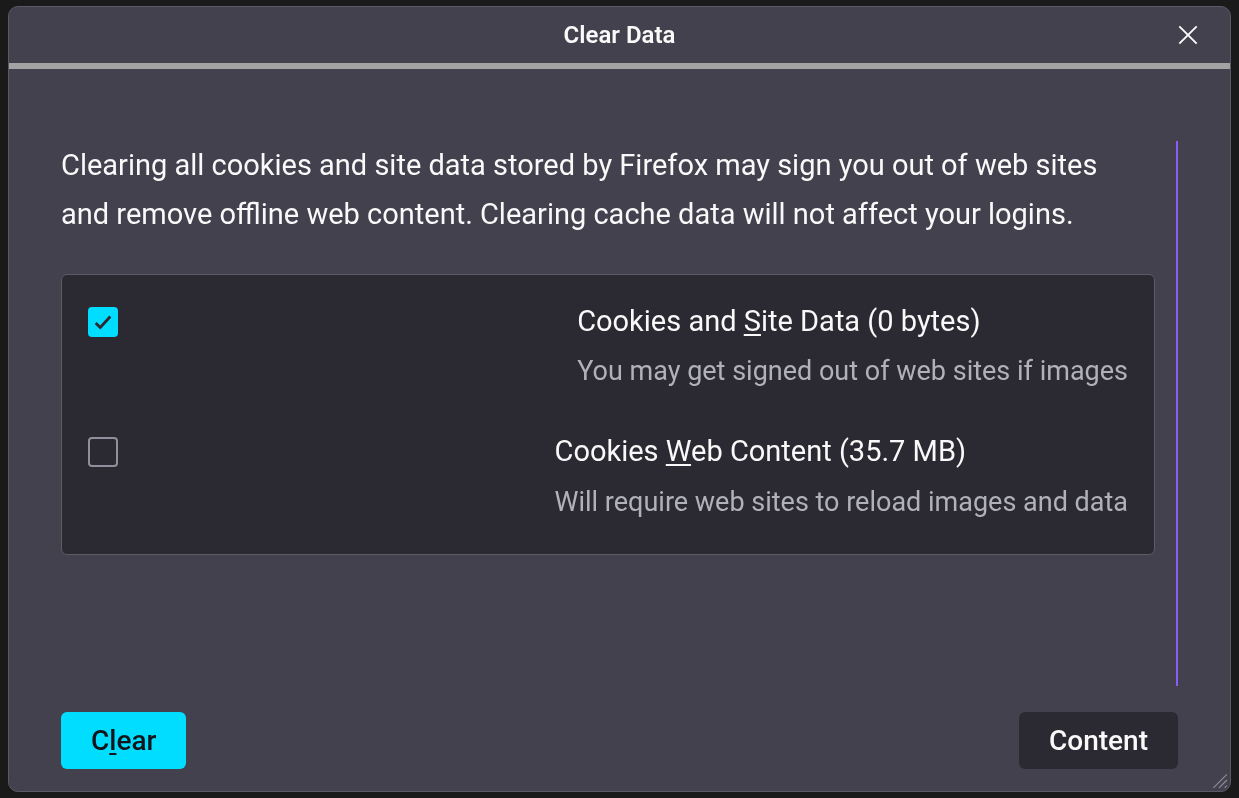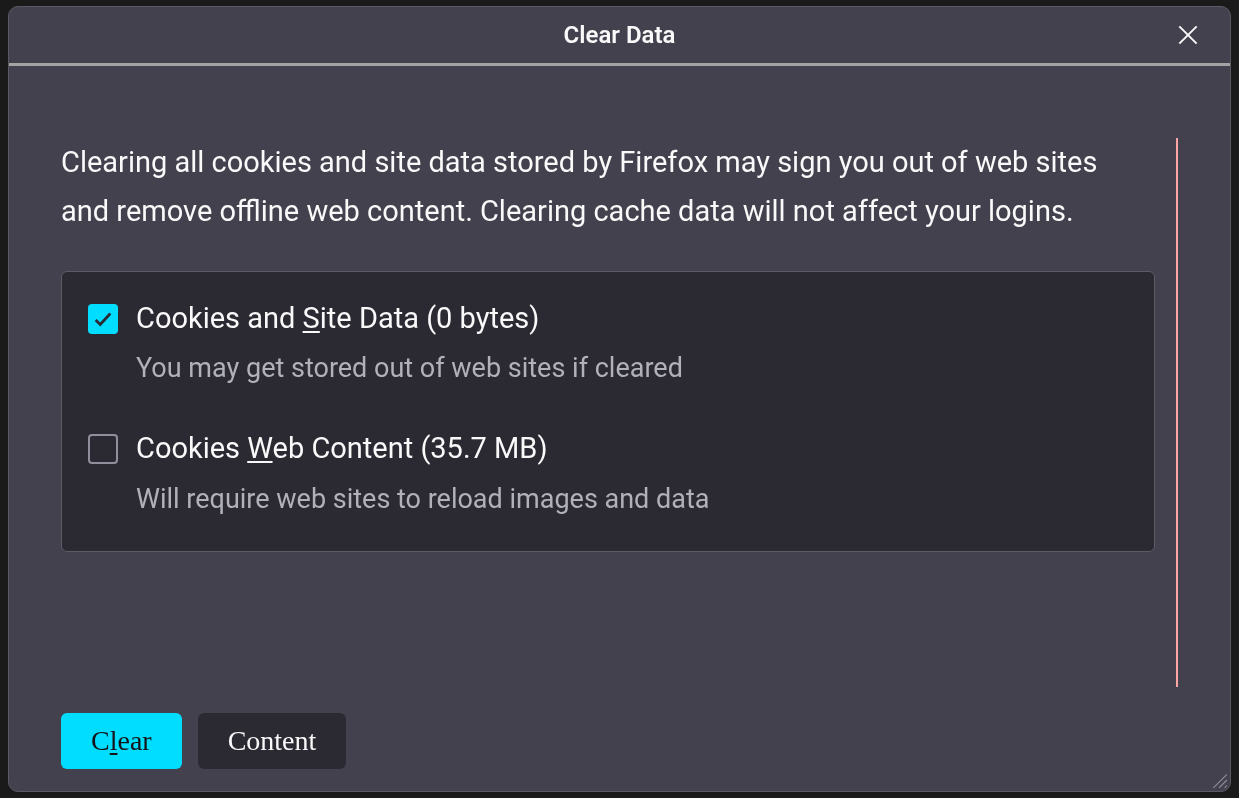--- a/index.html
+++ b/index.html
@@ -25,21 +25,21 @@
       border-radius: 10px;
       border: 1px solid #5a5a66;
       display: flex;
       flex-direction: column;
     }
     .dialog-header {
       display: flex;
       align-items: center;
       justify-content: center;
       padding: 14px 20px 14px 20px;
-      border-bottom: 3px solid #a3a3a3;
+      border-bottom: 6px solid #a3a3a3;
       position: relative;
     }
     .dialog-title {
       color: #f9f9fa;
       font-size: 24px;
       font-weight: 600;
     }
     .close-button {
       position: absolute;
       right: 24px;
@@ -60,41 +60,42 @@
       stroke-width: 1.8;
     }
     .dialog-body {
       padding: 72px 52px 16px 52px;
       flex: 1;
       position: relative;
     }
     .body-wrapper {
       position: relative;
       padding-right: 17px;
-      border-right: 2px solid #fca5a5;
+      border-right: 2px solid #8b5cf6;
       height: 100%;
     }
     .description {
       color: #f9f9fa;
       font-size: 29px;
       line-height: 1.7;
       margin-bottom: 34px;
       padding-right: 24px;
     }
     .options-box {
       border: 1px solid #5c5b66;
       border-radius: 6px;
       background: #2b2a33;
       padding: 28px 26px 34px 26px;
       margin-right: 4px;
     }
     .option-row {
       display: flex;
       align-items: flex-start;
       gap: 18px;
+      justify-content: space-between;
     }
     .option-row + .option-row {
       margin-top: 44px;
     }
     .checkbox {
       width: 30px;
       height: 30px;
       border-radius: 4px;
       margin-top: 4px;
       flex-shrink: 0;
@@ -131,24 +132,23 @@
       text-underline-offset: 3px;
     }
     .option-sub {
       color: #b1b1b9;
       font-size: 27px;
       margin-top: 14px;
       line-height: 1.3;
     }
     .dialog-footer {
       display: flex;
-      justify-content: flex-start;
+      justify-content: space-between;
       gap: 16px;
       padding: 10px 52px 22px 52px;
-      font-family: Liberation Serif, serif;
     }
     .btn {
       font-size: 28px;
       font-weight: 500;
       padding: 12px 30px;
       border-radius: 6px;
       cursor: pointer;
       border: none;
       font-family: inherit;
     }
@@ -197,21 +197,21 @@
       <div class="options-box">
 
         <div class="option-row">
           <div class="checkbox checked">
             <svg viewBox="0 0 24 24">
                 <polyline points="4,13 9,18 20,6"></polyline>
               </svg>
           </div>
           <div class="option-text">
             <div class="option-label"><span>Cookies and </span><span class="underline">S</span><span>ite Data (0 bytes)</span></div>
-            <div class="option-sub">You may get stored out of web sites if cleared</div>
+            <div class="option-sub">You may get signed out of web sites if images</div>
           </div>
         </div>
 
         <div class="option-row">
           <div class="checkbox unchecked"></div>
           <div class="option-text">
             <div class="option-label"><span>Cookies </span><span class="underline">W</span><span>eb Content (35.7 MB)</span></div>
             <div class="option-sub">Will require web sites to reload images and data</div>
           </div>
         </div>

